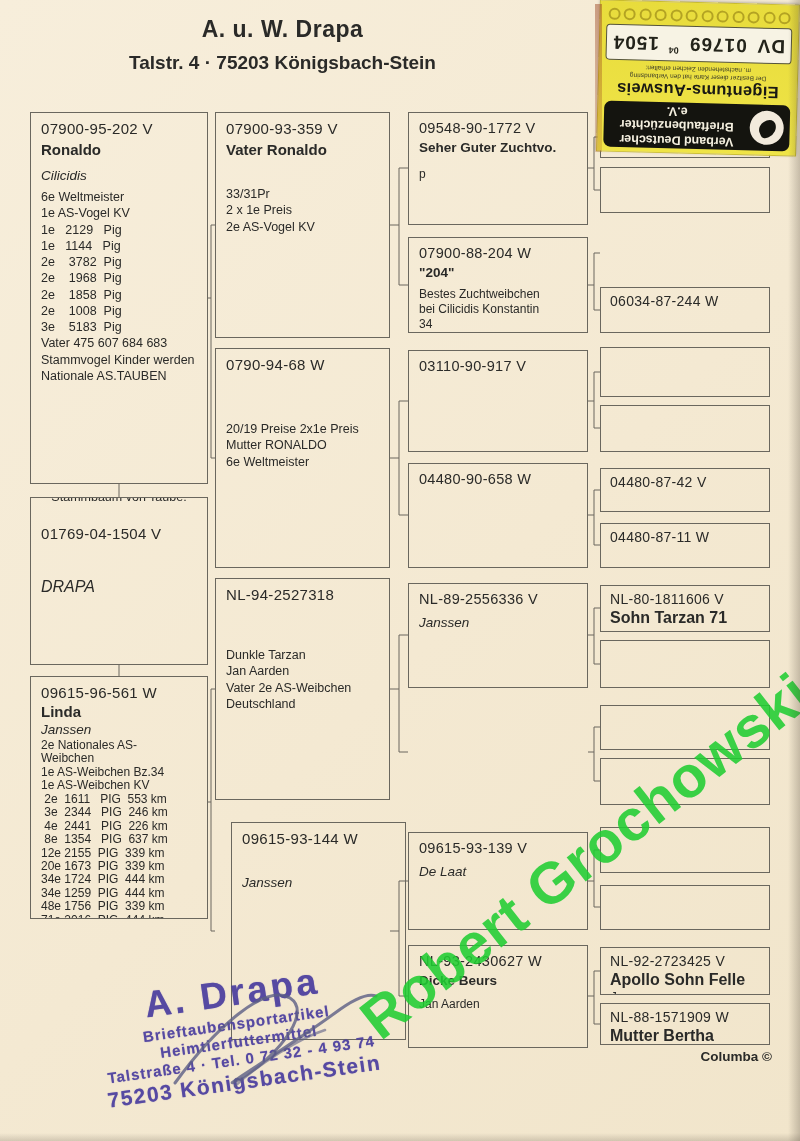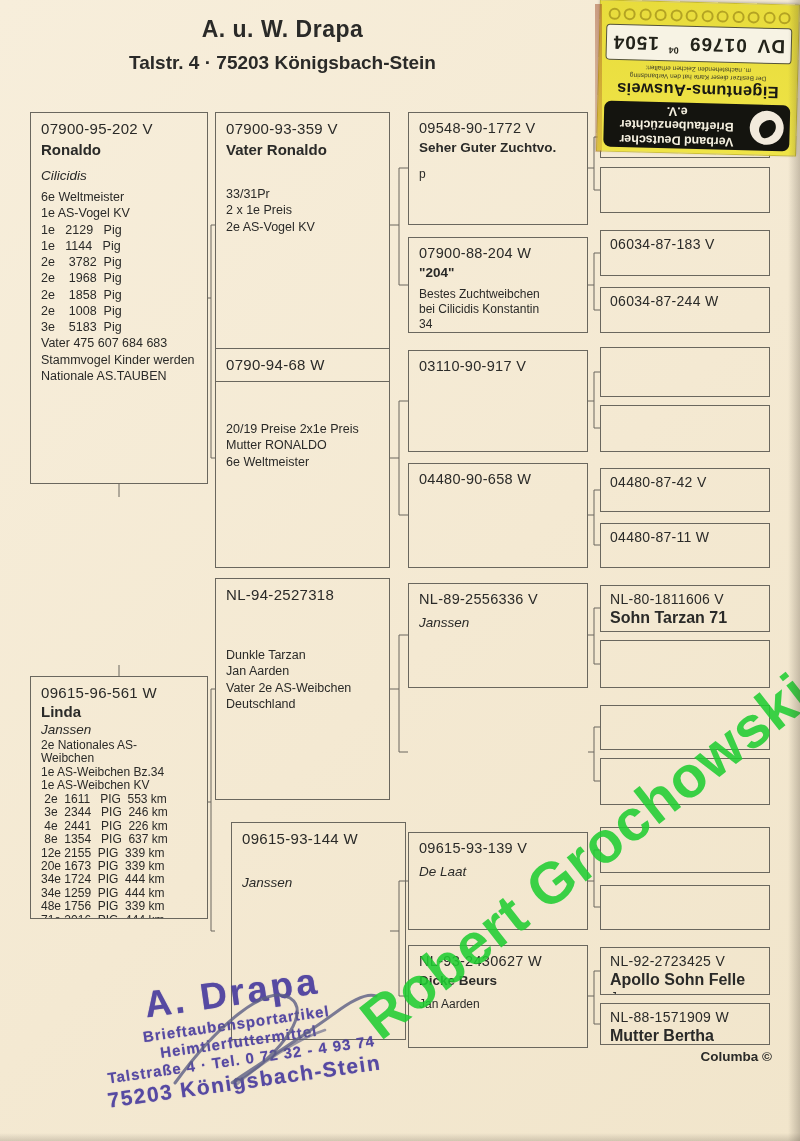--- a/index.html
+++ b/index.html
@@ -175,20 +175,25 @@
 2e    3782  Pig
 2e    1968  Pig
 2e    1858  Pig
 2e    1008  Pig
 3e    5183  Pig
 Vater 475 607 684 683
 Stammvogel Kinder werden
 Nationale AS.TAUBEN</div>
   </div>
 
+  <div class="pbox" style="left:30px;top:497px;width:178px;height:168px">
+    <span class="subject-legend">Stammbaum von Taube:</span>
+    <div class="ring" style="margin-top:20px">01769-04-1504 V</div>
+    <div class="strain" style="margin-top:36px;font-size:16px">DRAPA</div>
+  </div>
 
   <div class="pbox c-linda" style="left:30px;top:676px;width:178px;height:243px">
     <div class="ring">09615-96-561 W</div>
     <div class="bname">Linda</div>
     <div class="strain">Janssen</div>
     <div class="lines">2e Nationales AS-
 Weibchen
 1e AS-Weibchen Bz.34
 1e AS-Weibchen KV
  2e  1611   PIG  553 km
@@ -196,21 +201,21 @@
  4e  2441   PIG  226 km
  8e  1354   PIG  637 km
 12e 2155  PIG  339 km
 20e 1673  PIG  339 km
 34e 1724  PIG  444 km
 34e 1259  PIG  444 km
 48e 1756  PIG  339 km
 71e 2016  PIG  444 km</div>
   </div>
 
-  <div class="pbox" style="left:215px;top:112px;width:175px;height:270px">
+  <div class="pbox" style="left:215px;top:112px;width:175px;height:226px">
     <div class="ring">07900-93-359 V</div>
     <div class="bname">Vater Ronaldo</div>
     <div class="lines" style="margin-top:28px">33/31Pr
 2 x 1e Preis
 2e AS-Vogel KV</div>
   </div>
   <div class="pbox" style="left:215px;top:348px;width:175px;height:220px">
     <div class="ring">0790-94-68 W</div>
     <div class="lines" style="margin-top:48px">20/19 Preise 2x1e Preis
 Mutter RONALDO
@@ -258,23 +263,20 @@
     <div class="ring">NL-93-2430627 W</div>
     <div class="bname">Dicke Beurs</div>
     <div class="lines" style="margin-top:9px">Jan Aarden</div>
   </div>
 
   <div class="pbox small" style="left:600px;top:116px;width:170px;height:42px">
     <div class="ring"></div>
   </div>
   <div class="pbox small" style="left:600px;top:167px;width:170px;height:46px">
     <div class="ring"></div>
-  </div>
-  <div class="pbox small" style="left:600px;top:230px;width:170px;height:46px">
-    <div class="ring">06034-87-183 V</div>
   </div>
   <div class="pbox small" style="left:600px;top:287px;width:170px;height:46px">
     <div class="ring">06034-87-244 W</div>
   </div>
   <div class="pbox small" style="left:600px;top:347px;width:170px;height:50px">
     <div class="ring"></div>
   </div>
   <div class="pbox small" style="left:600px;top:405px;width:170px;height:47px">
     <div class="ring"></div>
   </div>

